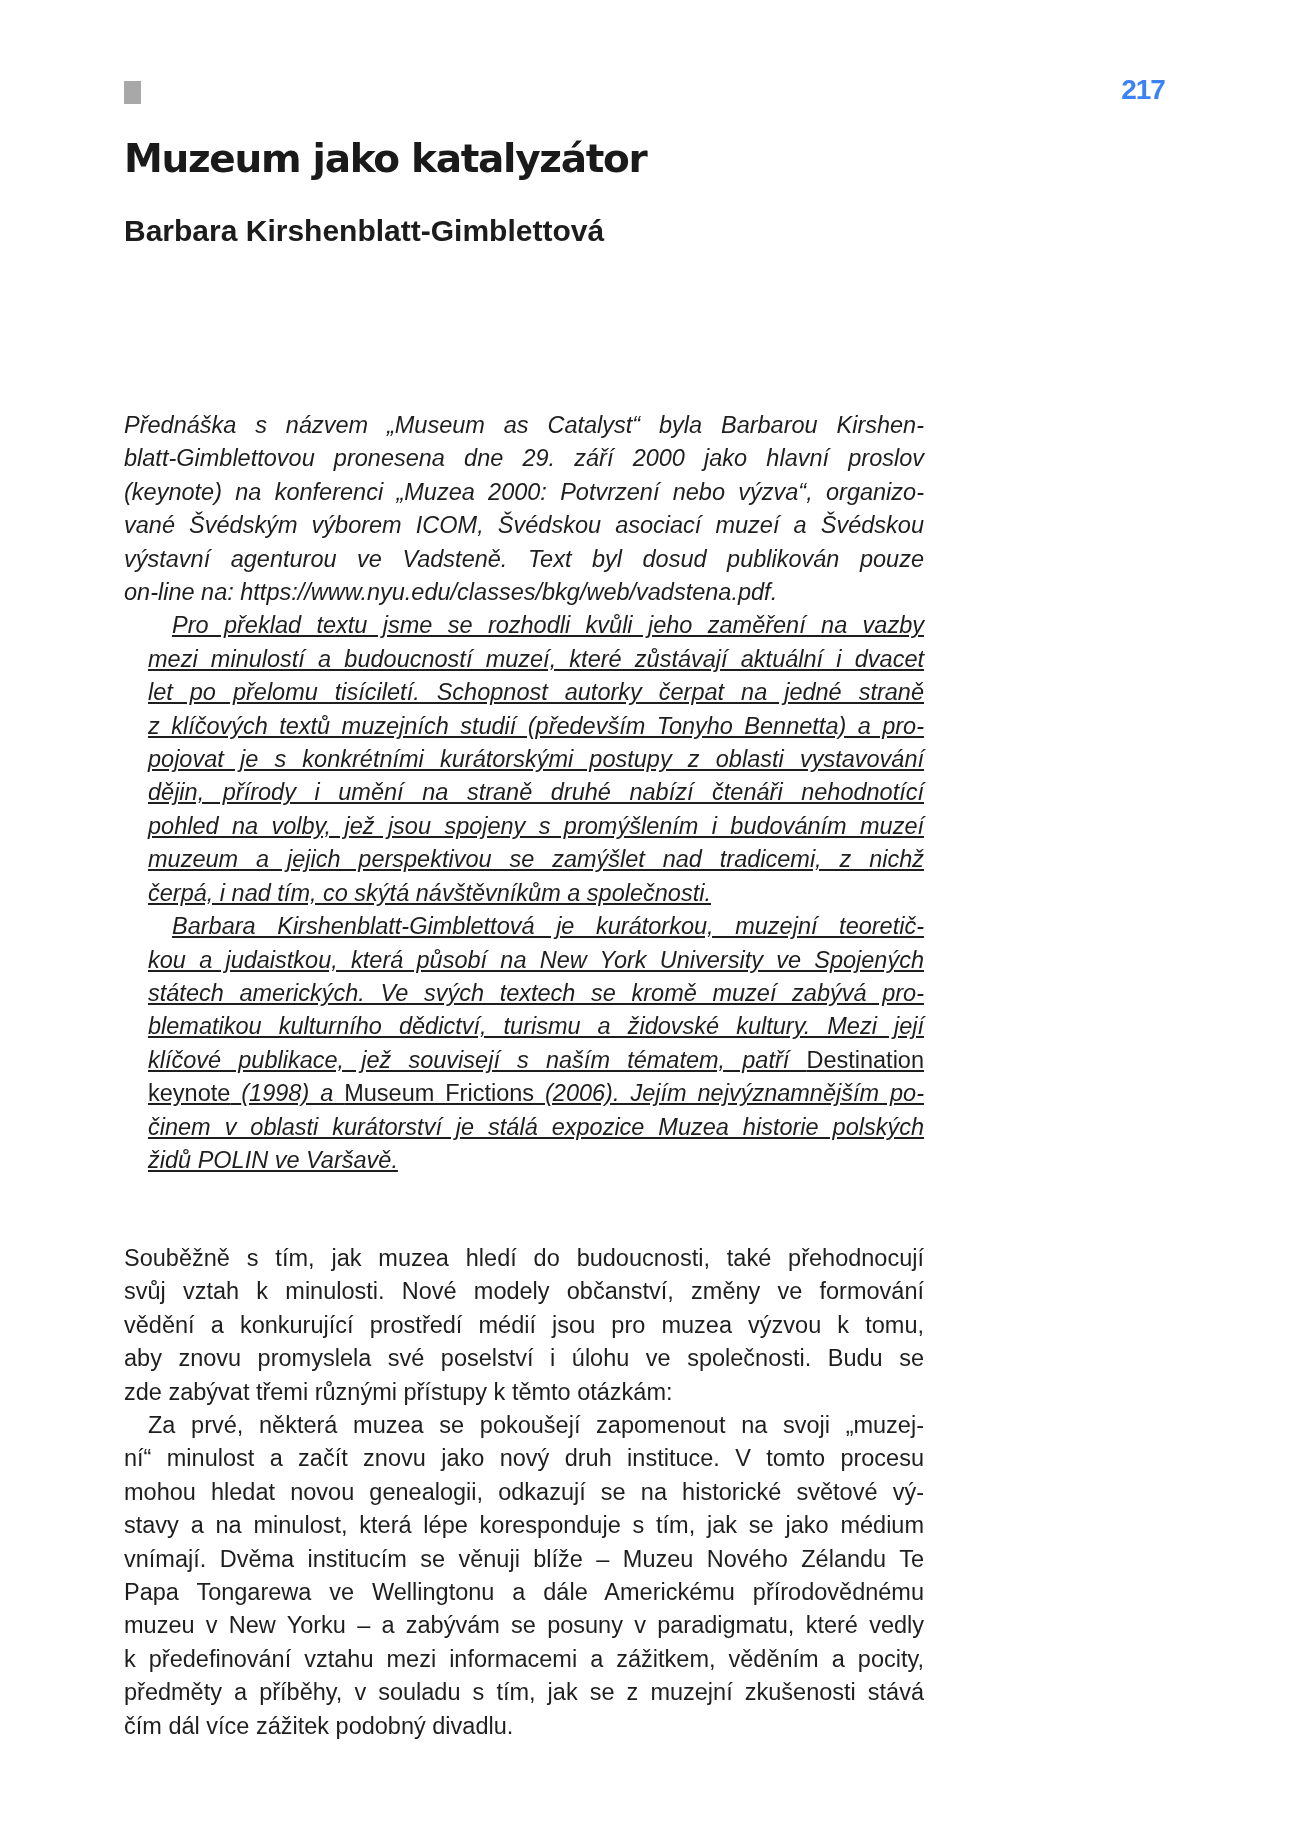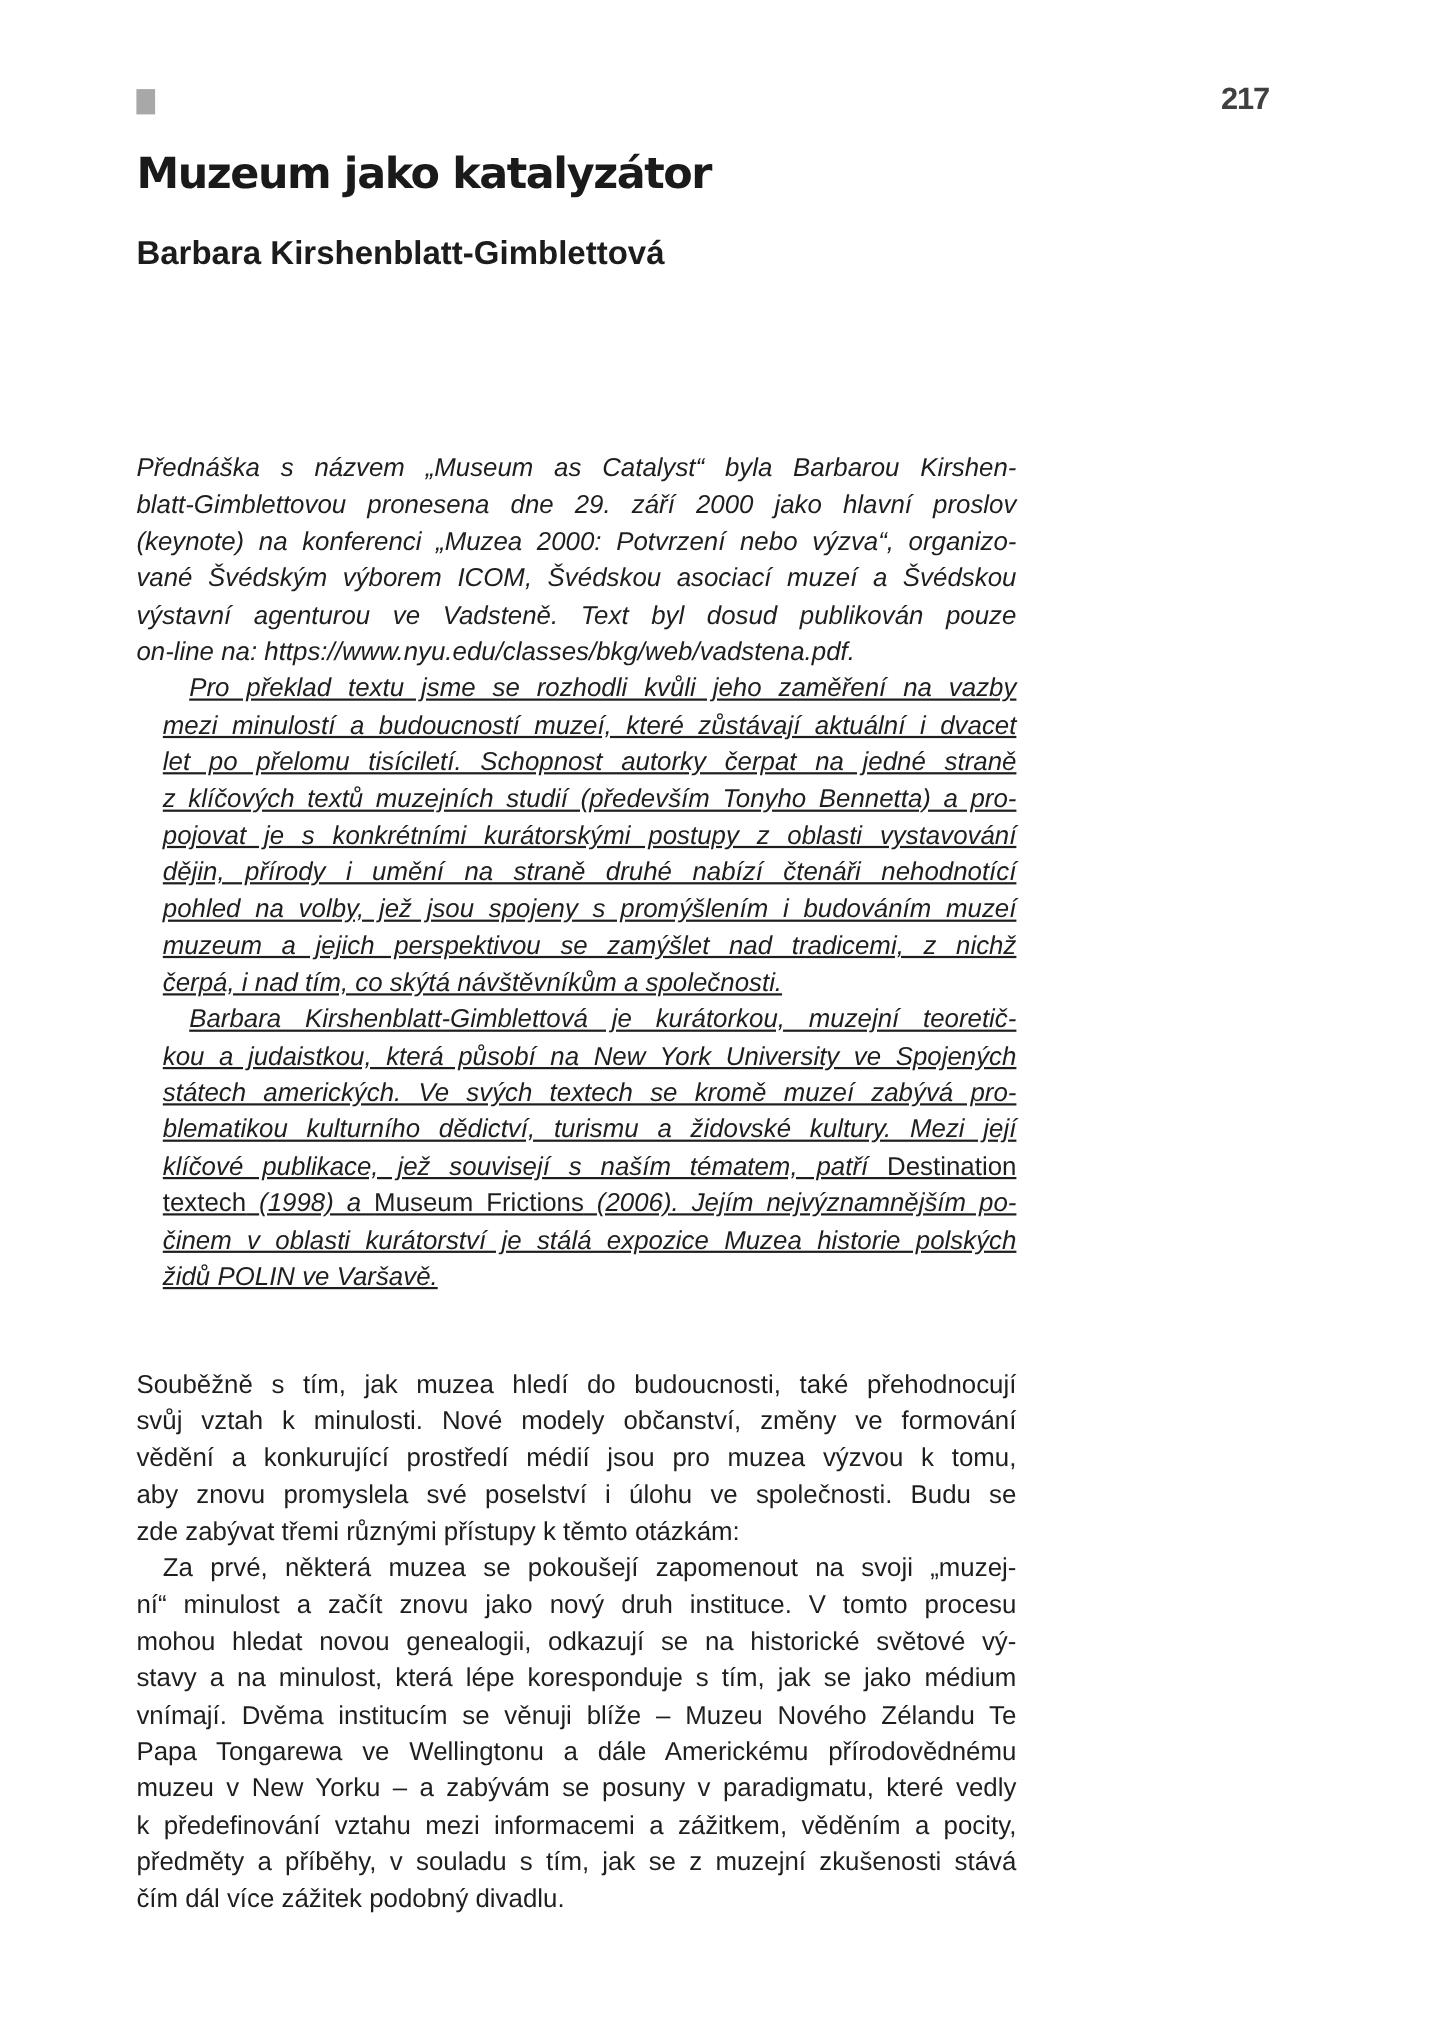--- a/index.html
+++ b/index.html
@@ -1,19 +1,19 @@
 <!DOCTYPE html>
 <html><head>
 <meta charset="utf-8">
 <style>
   html, body { margin: 0; padding: 0; background: #ffffff; }
   body { width: 1303px; height: 1848px; position: relative; overflow: hidden; color: #1c1c1c; }
   .page-marker { position: absolute; left: 124px; top: 81px; width: 17px; height: 23px; background: #a8a8a8; }
-  .page-number { position: absolute; left: 1110px; top: 74px; width: 66px; text-align: left;
-    font-family: "Liberation Sans", sans-serif; font-weight: bold; font-size: 28px; color: #404040; letter-spacing: -1px; }
+  .page-number { position: absolute; left: 1110px; top: 74px; width: 66px; text-align: center;
+    font-family: "Liberation Sans", sans-serif; font-weight: bold; font-size: 28px; color: #3b82f6; letter-spacing: -1px; }
   .title { position: absolute; left: 124px; top: 136px; margin: 0;
     font-family: "DejaVu Sans", sans-serif; font-weight: bold; font-size: 39px; letter-spacing: -1.3px; color: #1a1a1a; white-space: nowrap; }
   .author { position: absolute; left: 124px; top: 214px; margin: 0;
     font-family: "Liberation Sans", sans-serif; font-size: 30px; color: #1c1c1c; white-space: nowrap; }
   .text-block { position: absolute; left: 124px; width: 800px;
     font-family: "Liberation Sans", sans-serif; font-size: 23.5px; line-height: 33.4px; color: #1e1e1e; margin-top: 20px; }
   .intro { top: 389px; font-style: italic; }
   .main { top: 1222px; font-style: normal; }
   .text-block p { margin: 0; text-align: justify; text-align-last: left; }
   .text-block p.indent { text-indent: 24px; text-decoration: underline; }
@@ -49,21 +49,21 @@
     <span class="line">pohled na volby, jež jsou spojeny s promýšlením i budováním muzeí</span>
     <span class="line">muzeum a jejich perspektivou se zamýšlet nad tradicemi, z nichž</span>
     <span class="line last">čerpá, i nad tím, co skýtá návštěvníkům a společnosti.</span>
   </p>
   <p class="indent">
     <span class="line" style="padding-left:24px;box-sizing:border-box;">Barbara Kirshenblatt-Gimblettová je kurátorkou, muzejní teoretič-</span>
     <span class="line">kou a judaistkou, která působí na New York University ve Spojených</span>
     <span class="line">státech amerických. Ve svých textech se kromě muzeí zabývá pro-</span>
     <span class="line">blematikou kulturního dědictví, turismu a židovské kultury. Mezi její</span>
     <span class="line"><span>klíčové publikace, jež souvisejí s naším tématem, patří </span><span class="roman">Destination</span></span>
-    <span class="line"><span class="roman">textech</span> <span>(1998) a </span><span class="roman">Museum Frictions</span><span> (2006). Jejím nejvýznamnějším po-</span></span>
+    <span class="line"><span class="roman">keynote</span> <span>(1998) a </span><span class="roman">Museum Frictions</span><span> (2006). Jejím nejvýznamnějším po-</span></span>
     <span class="line">činem v oblasti kurátorství je stálá expozice Muzea historie polských</span>
     <span class="line last">židů POLIN ve Varšavě.</span>
   </p>
 </section>
 
 <section class="text-block main">
   <p>
     <span class="line">Souběžně s tím, jak muzea hledí do budoucnosti, také přehodnocují</span>
     <span class="line">svůj vztah k minulosti. Nové modely občanství, změny ve formování</span>
     <span class="line">vědění a konkurující prostředí médií jsou pro muzea výzvou k tomu,</span>

